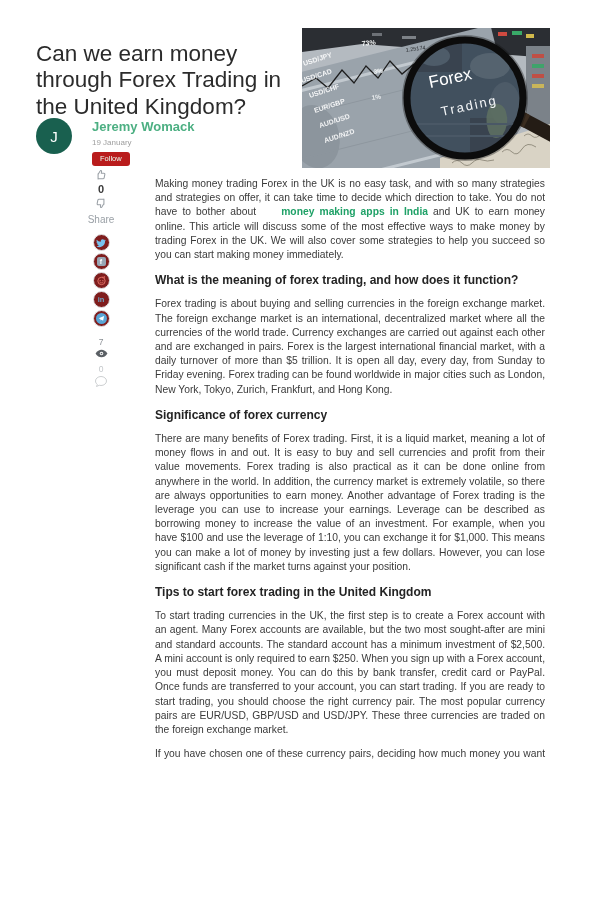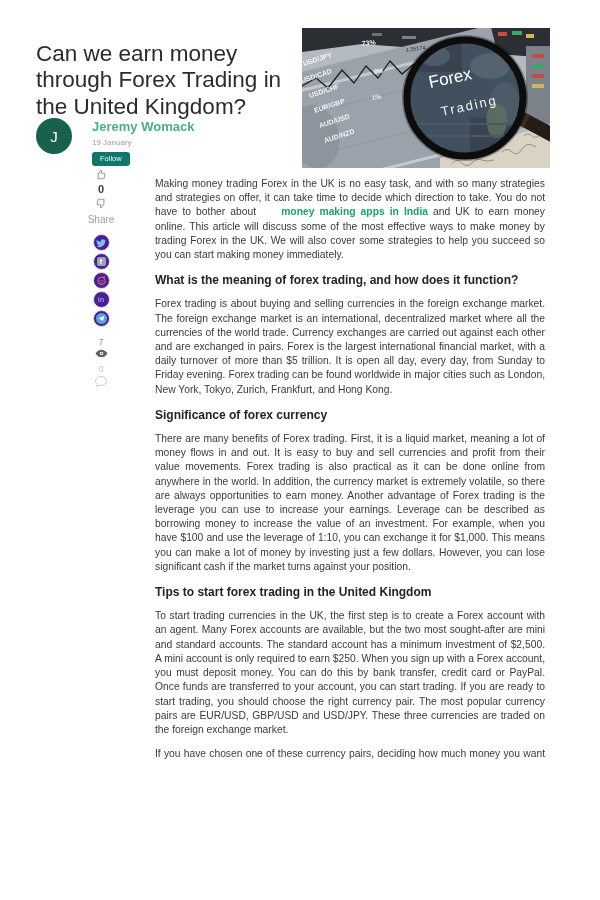--- a/index.html
+++ b/index.html
@@ -16,34 +16,34 @@
   }
   .author-row { position:absolute; left:36px; top:118px; display:flex; }
   .avatar {
     width:36px; height:36px; border-radius:50%; background:#19604f;
     color:#fff; font-size:15px; display:flex; align-items:center; justify-content:center;
   }
   .author-meta { margin-left:20px; padding-top:1px; }
   .author-name { color:#4caf82; font-size:13px; font-weight:700; }
   .author-date { color:#9e9e9e; font-size:8px; margin-top:4px; }
   .follow-btn {
-    display:inline-block; margin-top:4px; background:#0f766e; color:#eafff3;
+    display:inline-block; margin-top:4px; background:#b91c1c; color:#eafff3;
     font-size:7.5px; padding:2.5px 8px; border-radius:3px; border:none; cursor:pointer;
   }
 
   
   .hero { position:absolute; left:302px; top:28px; width:248px; height:140px; overflow:hidden; }
 
   
   .rail { position:absolute; left:84px; top:168px; width:34px; display:flex; flex-direction:column; align-items:center; }
   .rail svg { display:block; }
   .like-count { font-size:11px; font-weight:700; color:#3a3a3a; margin:1px 0; }
   .share-label { font-size:10px; color:#9aa0a6; margin:4px 0 8px; }
   .soc {
-    width:17px; height:17px; border-radius:50%; border:1px solid #e3e6e8; background:#4c1d95;
+    width:17px; height:17px; border-radius:50%; border:1px solid #e3e6e8; background:#7f1d1d;
     display:flex; align-items:center; justify-content:center; margin:1px 0; cursor:pointer;
   }
   .soc-fb { width:9px; height:9px; border-radius:2px; background:#98a6b4; color:#fff; font-size:7px; font-weight:700; display:flex; align-items:center; justify-content:center; }
   .soc-in { color:#6fa8c9; font-size:7.5px; font-weight:700; }
   .soc-tg { width:11px; height:11px; border-radius:50%; background:#59a6d6; display:flex; align-items:center; justify-content:center; }
   .view-count { font-size:8.5px; color:#8a8f94; margin-top:9px; }
   .comment-count { font-size:8.5px; color:#c3c7ca; margin-top:6px; margin-bottom:2px; }
 
   
   .article {

